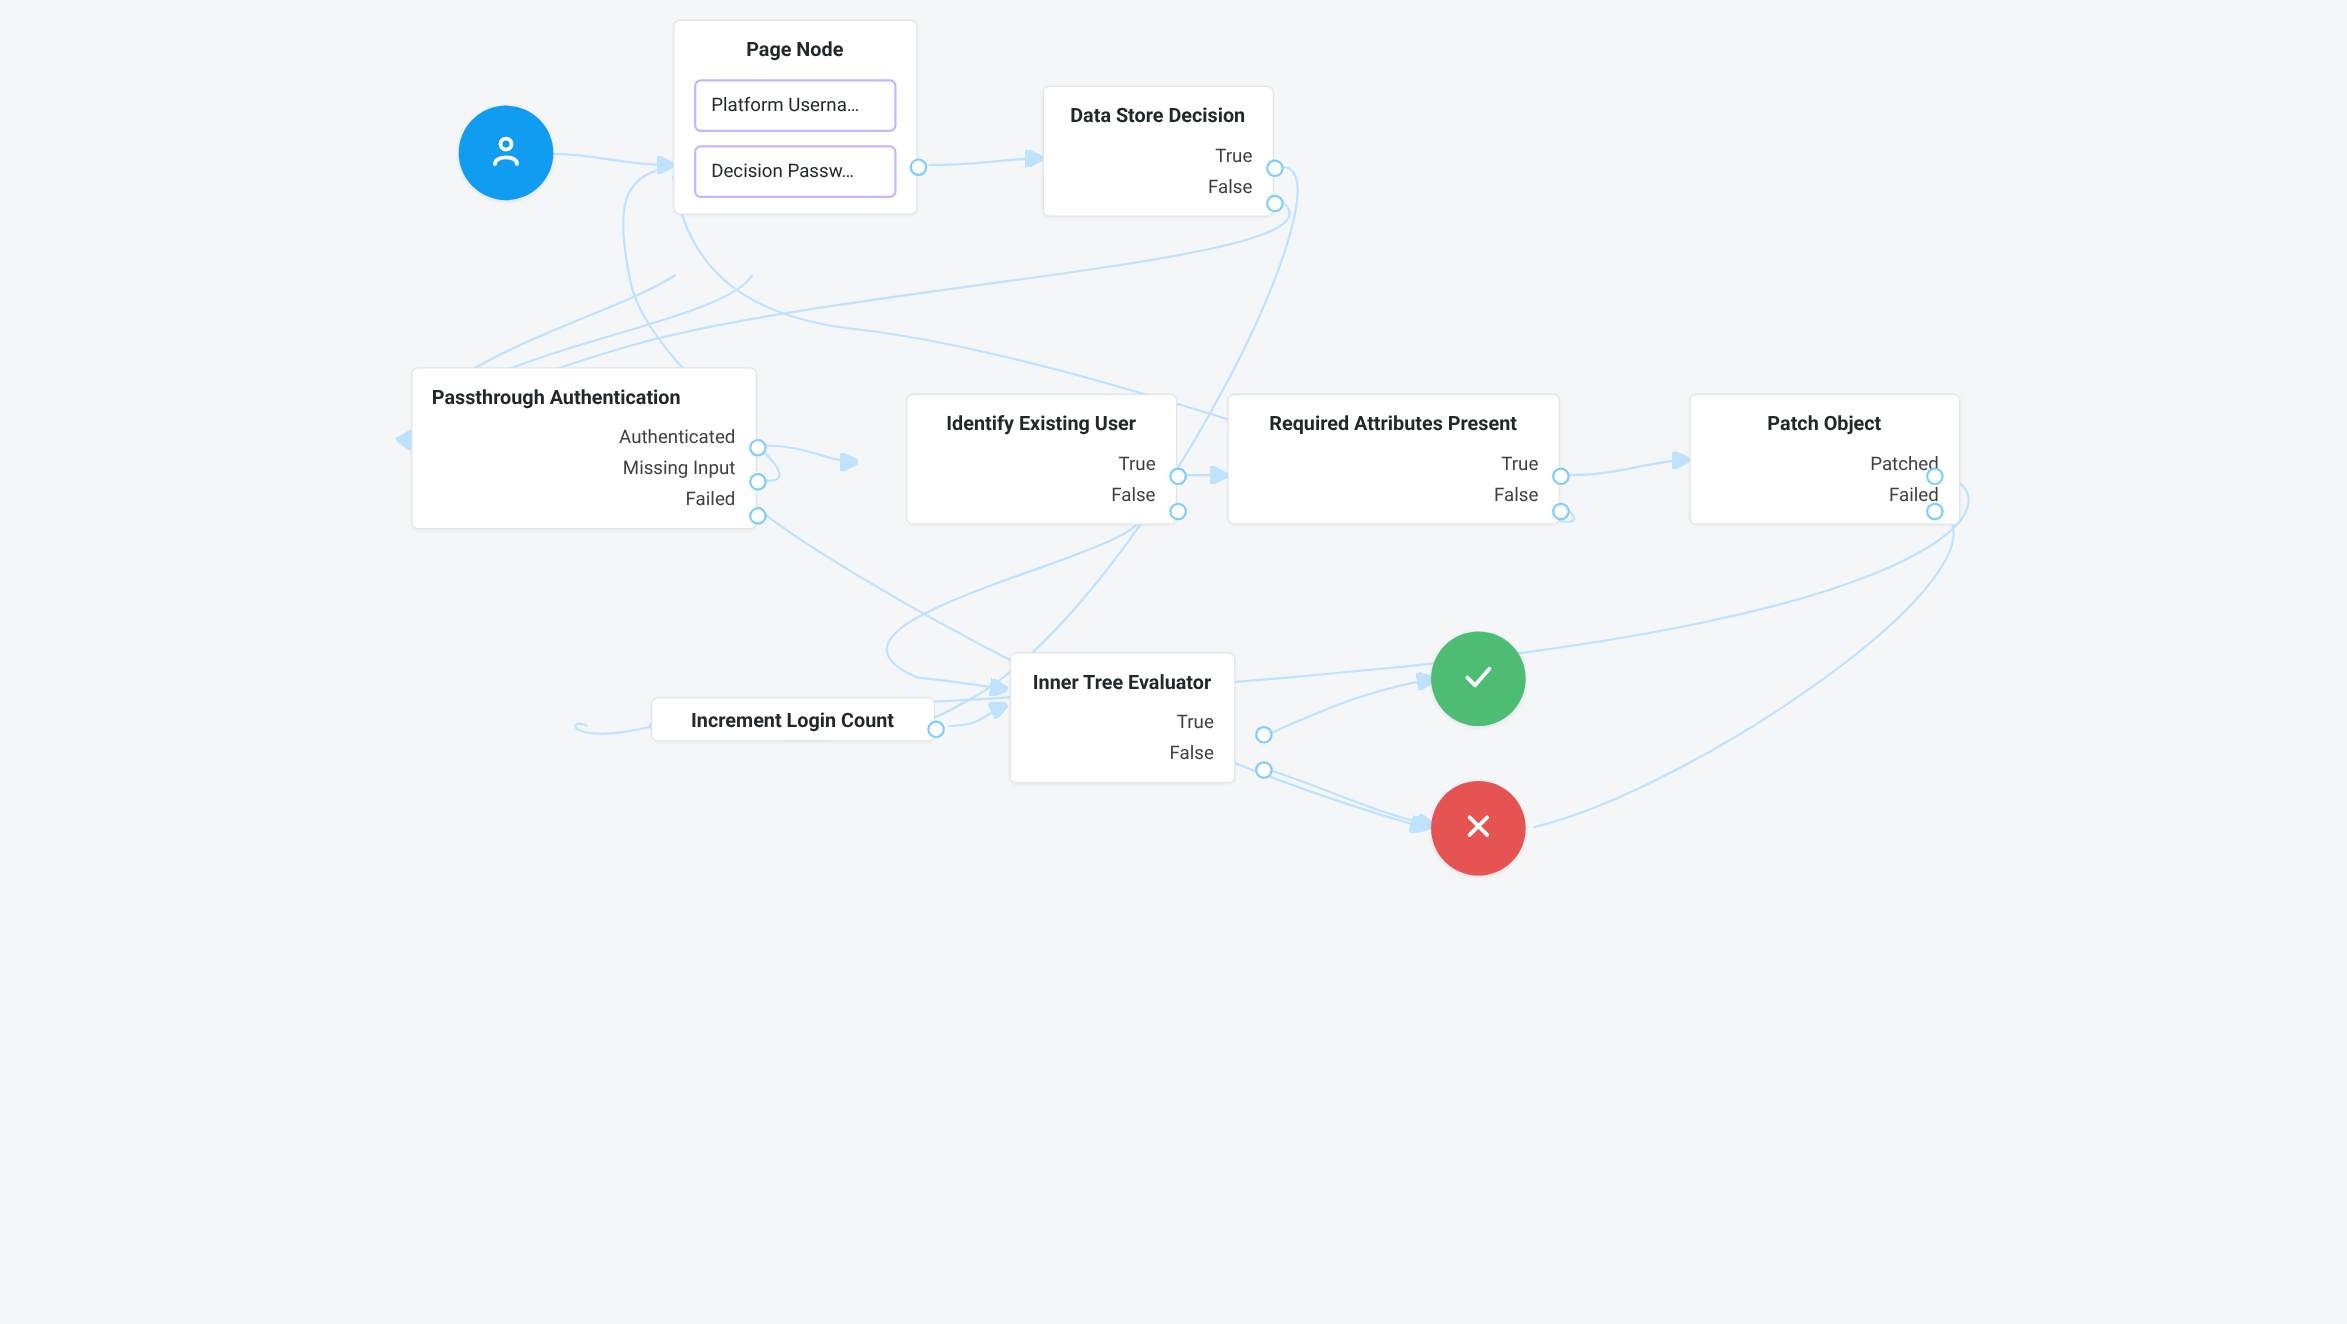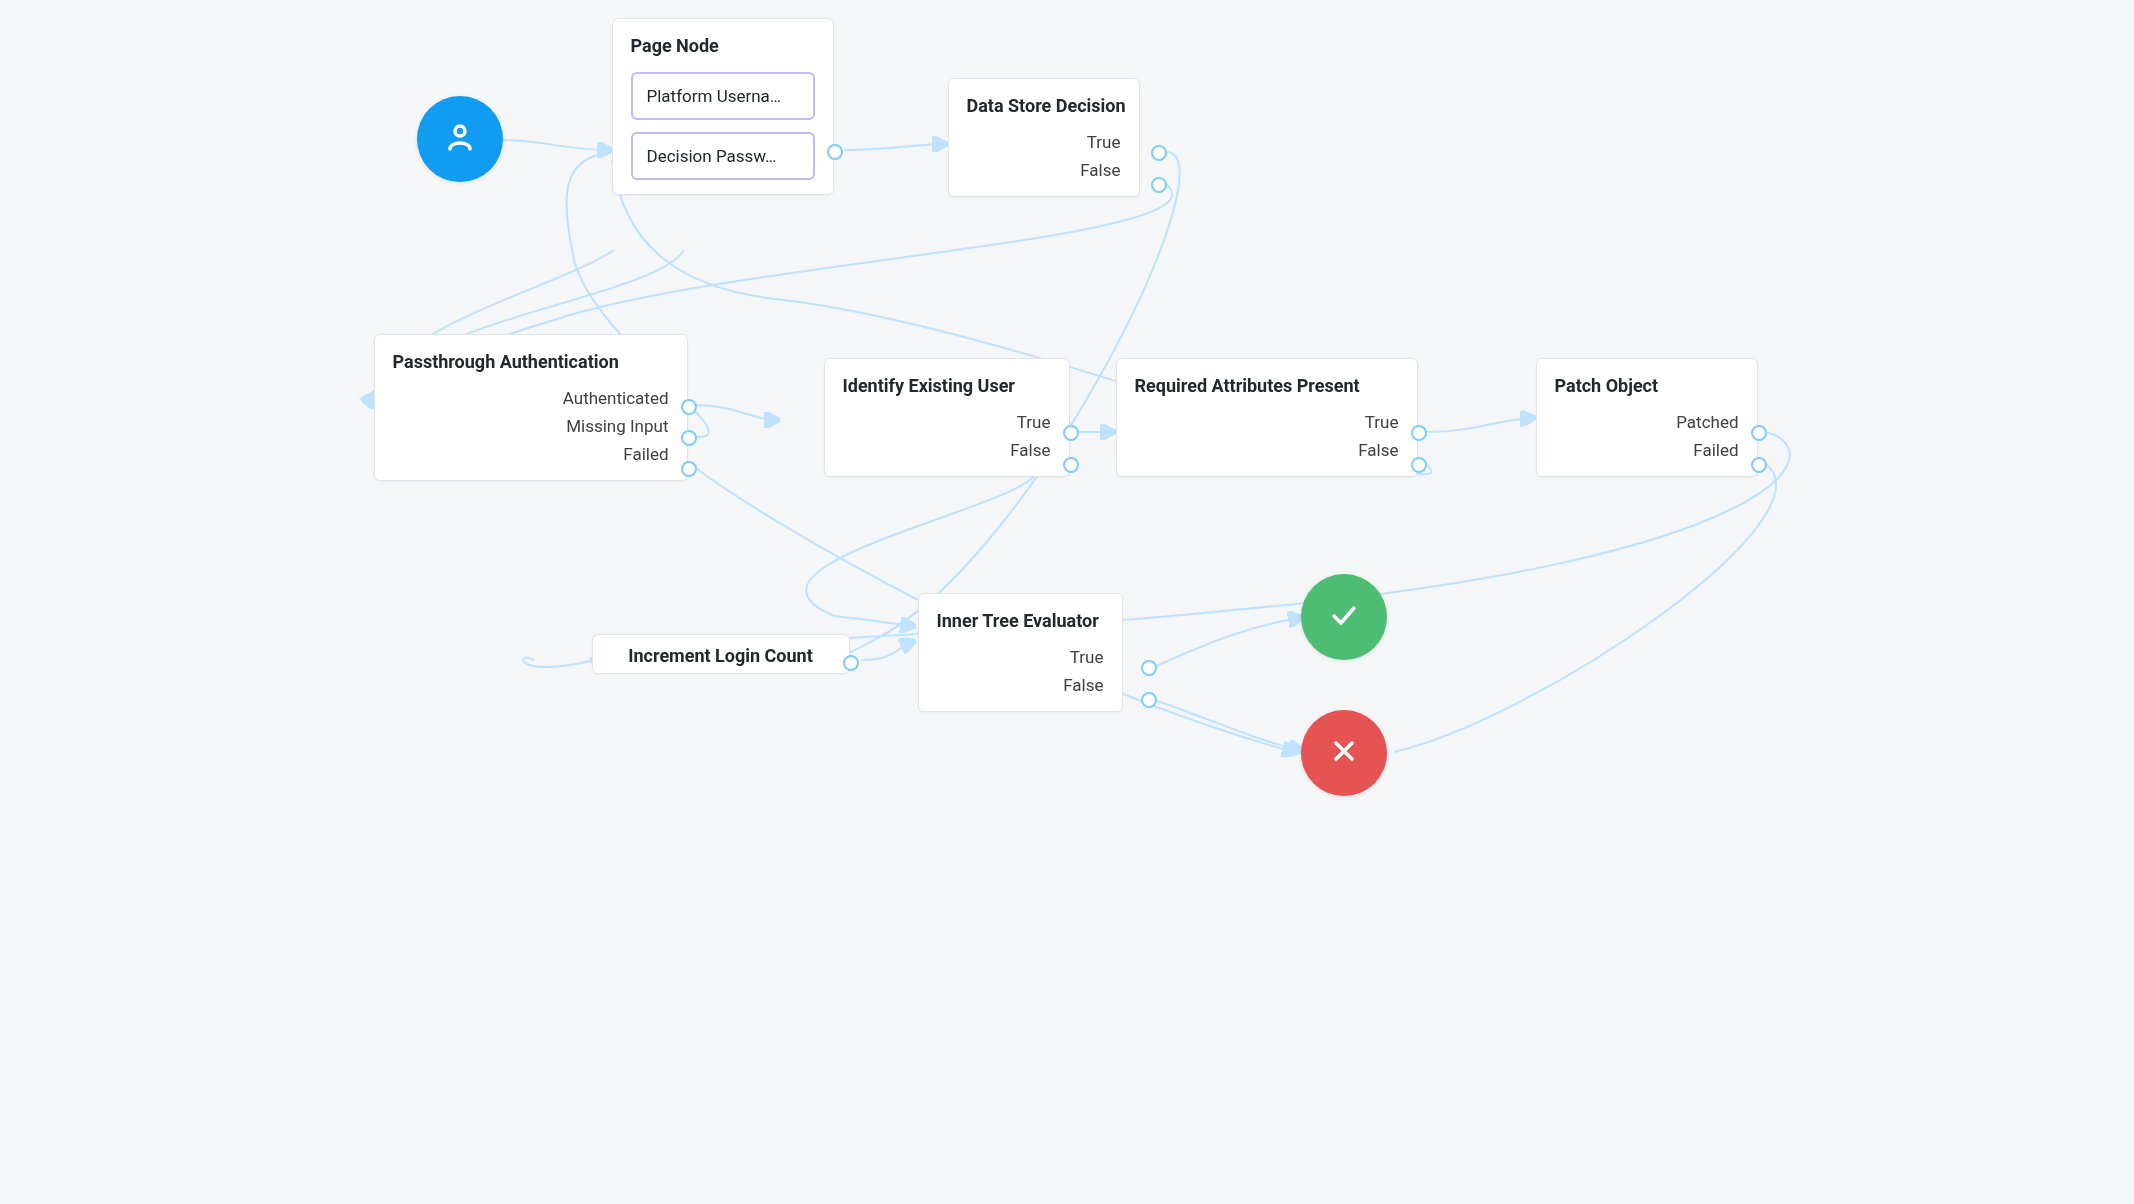--- a/index.html
+++ b/index.html
@@ -42,21 +42,21 @@
     border: 1px solid #e0e4e8;
     border-radius: 6px;
     box-shadow: 0 1px 3px rgba(0,0,0,0.04);
     padding: 16px 18px 14px 18px;
     box-sizing: border-box;
   }
   .node .title {
     font-weight: 700;
     font-size: 18px;
     color: #23282c;
-    text-align: left;
+    text-align: center;
     white-space: nowrap;
   }
   .node-single {
     display: flex;
     align-items: center;
     justify-content: center;
   }
   .outcomes {
     margin-top: 14px;
     display: flex;
@@ -186,21 +186,21 @@
 
   <div class="node" style="left:278px; top:18px; width:222px;">
     <div class="title">Page Node</div>
     <div class="sub-items">
       <div class="sub-item">Platform Userna…</div>
       <div class="sub-item">Decision Passw…</div>
     </div>
     <div class="port" style="left:222px; top:133px;"></div>
   </div>
 
-  <div class="node" style="left:614px; top:78px; width:192px;">
+  <div class="node" style="left:614px; top:78px; width:210px;">
     <div class="title">Data Store Decision</div>
     <div class="outcomes">
       <div class="outcome">True</div>
       <div class="outcome">False</div>
     </div>
     <div class="port" style="left:210px; top:74px;"></div>
     <div class="port" style="left:210px; top:106px;"></div>
   </div>
 
   <div class="node" style="left:40px; top:334px; width:314px;">
@@ -228,21 +228,21 @@
   <div class="node" style="left:782px; top:358px; width:302px;">
     <div class="title">Required Attributes Present</div>
     <div class="outcomes">
       <div class="outcome">True</div>
       <div class="outcome">False</div>
     </div>
     <div class="port" style="left:302px; top:74px;"></div>
     <div class="port" style="left:302px; top:106px;"></div>
   </div>
 
-  <div class="node" style="left:1202px; top:358px; width:222px;">
+  <div class="node" style="left:1202px; top:358px; width:246px;">
     <div class="title">Patch Object</div>
     <div class="outcomes">
       <div class="outcome">Patched</div>
       <div class="outcome">Failed</div>
     </div>
     <div class="port" style="left:222px; top:74px;"></div>
     <div class="port" style="left:222px; top:106px;"></div>
   </div>
 
   <div class="node node-single" style="left:258px; top:634px; width:258px; height:40px;">

